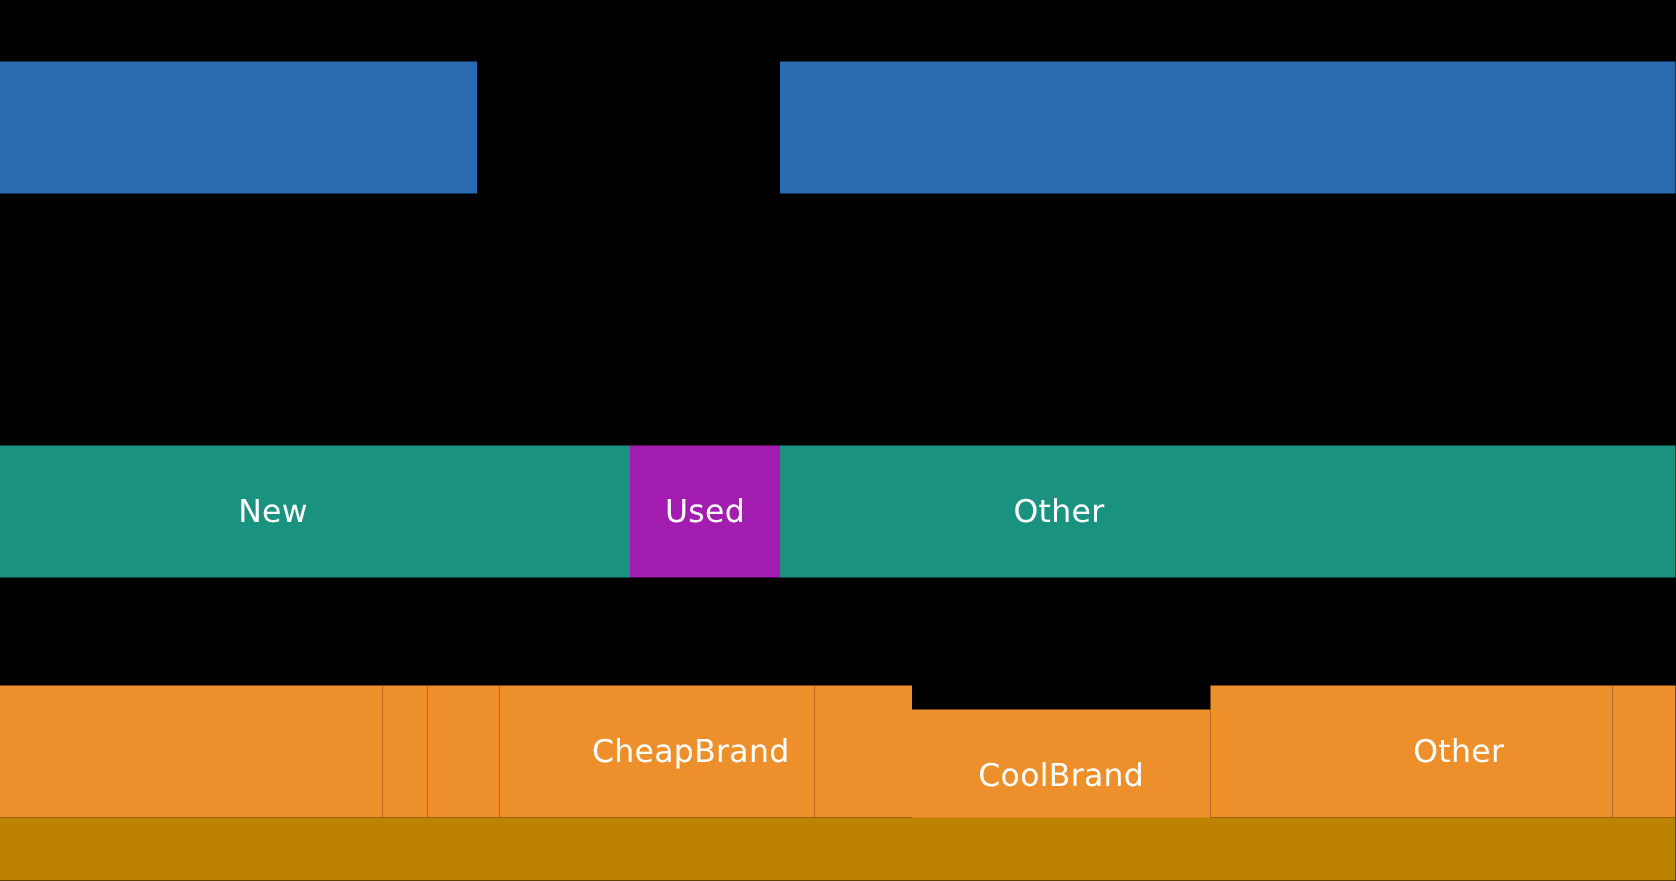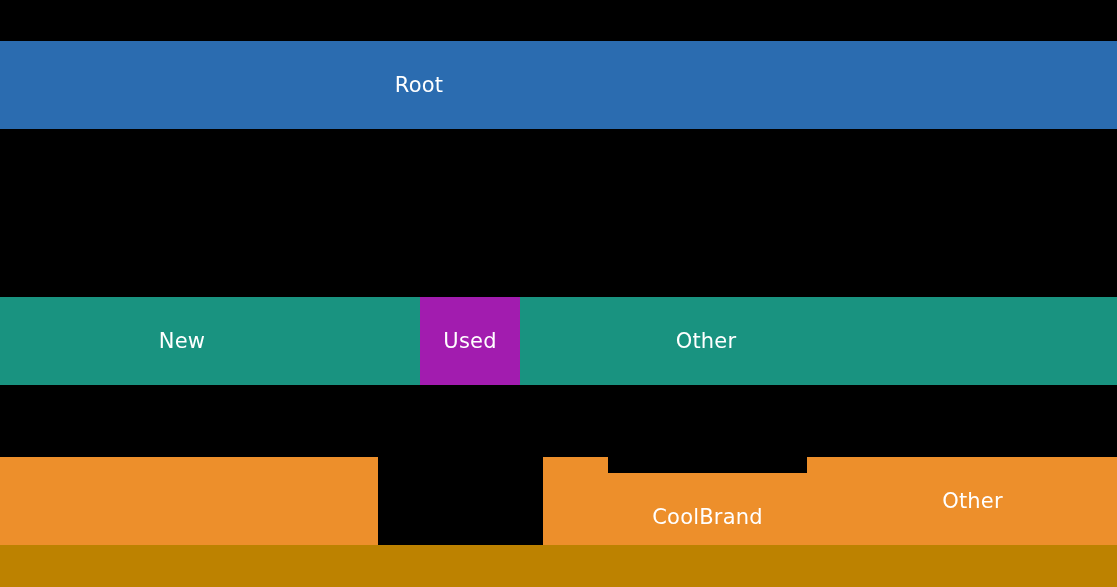--- a/index.html
+++ b/index.html
@@ -44,23 +44,20 @@
     pointer-events: none;
     user-select: none;
   }
 </style>
 </head>
 <body>
 
 <div id="chart-canvas" style="background: rgb(0, 0, 0);">
     <div class="level-row" style="top: 41px; height: 88px;">
       <div class="node" style="left: 0px; width: 318px; top: 0px; height: 88px; background: rgb(43, 108, 176);"></div>
-      <div class="node" style="left: 318px; width: 202px; top: 0px; height: 88px; background: rgb(43, 108, 176);">
-        <span class="node-label">Root</span>
-      </div>
       <div class="node" style="left: 520px; width: 597px; top: 0px; height: 88px; background: rgb(43, 108, 176);"></div>
     </div>
     <div class="level-row" style="top: 253px; height: 76px; margin-top: 44px;">
       <div class="node" style="left: 0px; width: 44px; top: 0px; height: 88px; background: rgb(25, 147, 128);"></div>
       <div class="node" style="left: 44px; width: 276px; top: 0px; height: 88px; background: rgb(25, 147, 128);">
         <span class="node-label">New</span>
       </div>
       <div class="node" style="left: 320px; width: 100px; top: 0px; height: 88px; background: rgb(25, 147, 128);"></div>
       <div class="node" style="left: 420px; width: 100px; top: 0px; height: 88px; background: #a21caf;">
         <span class="node-label">Used</span>
@@ -70,20 +67,23 @@
         <span class="node-label">Other</span>
       </div>
       <div class="node" style="left: 808px; width: 309px; top: 0px; height: 88px; background: rgb(25, 147, 128);"></div>
     </div>
     <div class="level-row" style="top: 457px; height: 88px;">
       <div class="node" style="left: 0px; width: 160px; top: 0px; height: 88px; background: rgb(237, 143, 43);"></div>
       <div class="node" style="left: 160px; width: 95px; top: 0px; height: 88px; background: rgb(237, 143, 43);"></div>
       <div class="node" style="left: 255px; width: 30px; top: 0px; height: 88px; background: rgb(237, 143, 43);"></div>
       <div class="node" style="left: 285px; width: 48px; top: 0px; height: 88px; background: rgb(237, 143, 43);"></div>
       <div class="node" style="left: 333px; width: 45px; top: 0px; height: 88px; background: rgb(237, 143, 43);"></div>
+      <div class="node" style="left: 378px; width: 165px; top: 0px; height: 88px; background: rgb(237, 143, 43);">
+        <span class="node-label">CheapBrand</span>
+      </div>
       <div class="node" style="left: 543px; width: 65px; top: 0px; height: 88px; background: rgb(237, 143, 43);"></div>
       <div class="node" style="left: 608px; width: 199px; top: 0px; height: 88px; background: rgb(237, 143, 43); margin-top: 16px;">
         <span class="node-label">CoolBrand</span>
       </div>
       <div class="node" style="left: 807px; width: 63px; top: 0px; height: 88px; background: rgb(237, 143, 43);"></div>
       <div class="node" style="left: 870px; width: 205px; top: 0px; height: 88px; background: rgb(237, 143, 43);">
         <span class="node-label">Other</span>
       </div>
       <div class="node" style="left: 1075px; width: 42px; top: 0px; height: 88px; background: rgb(237, 143, 43);"></div>
     </div>

